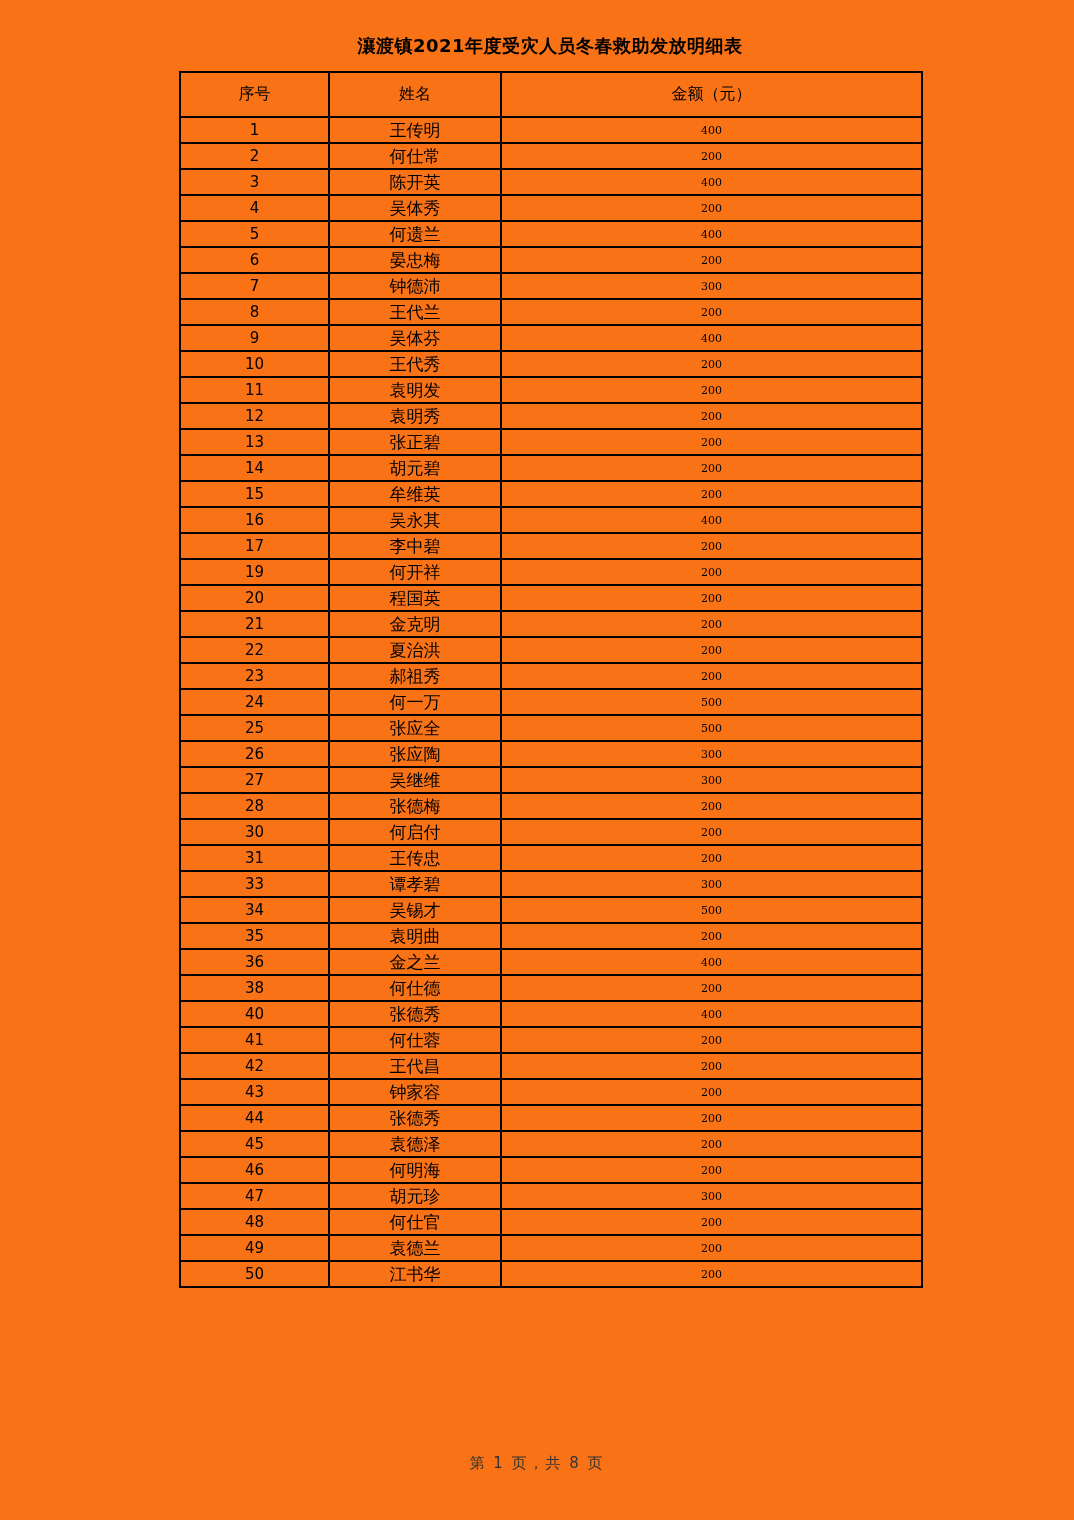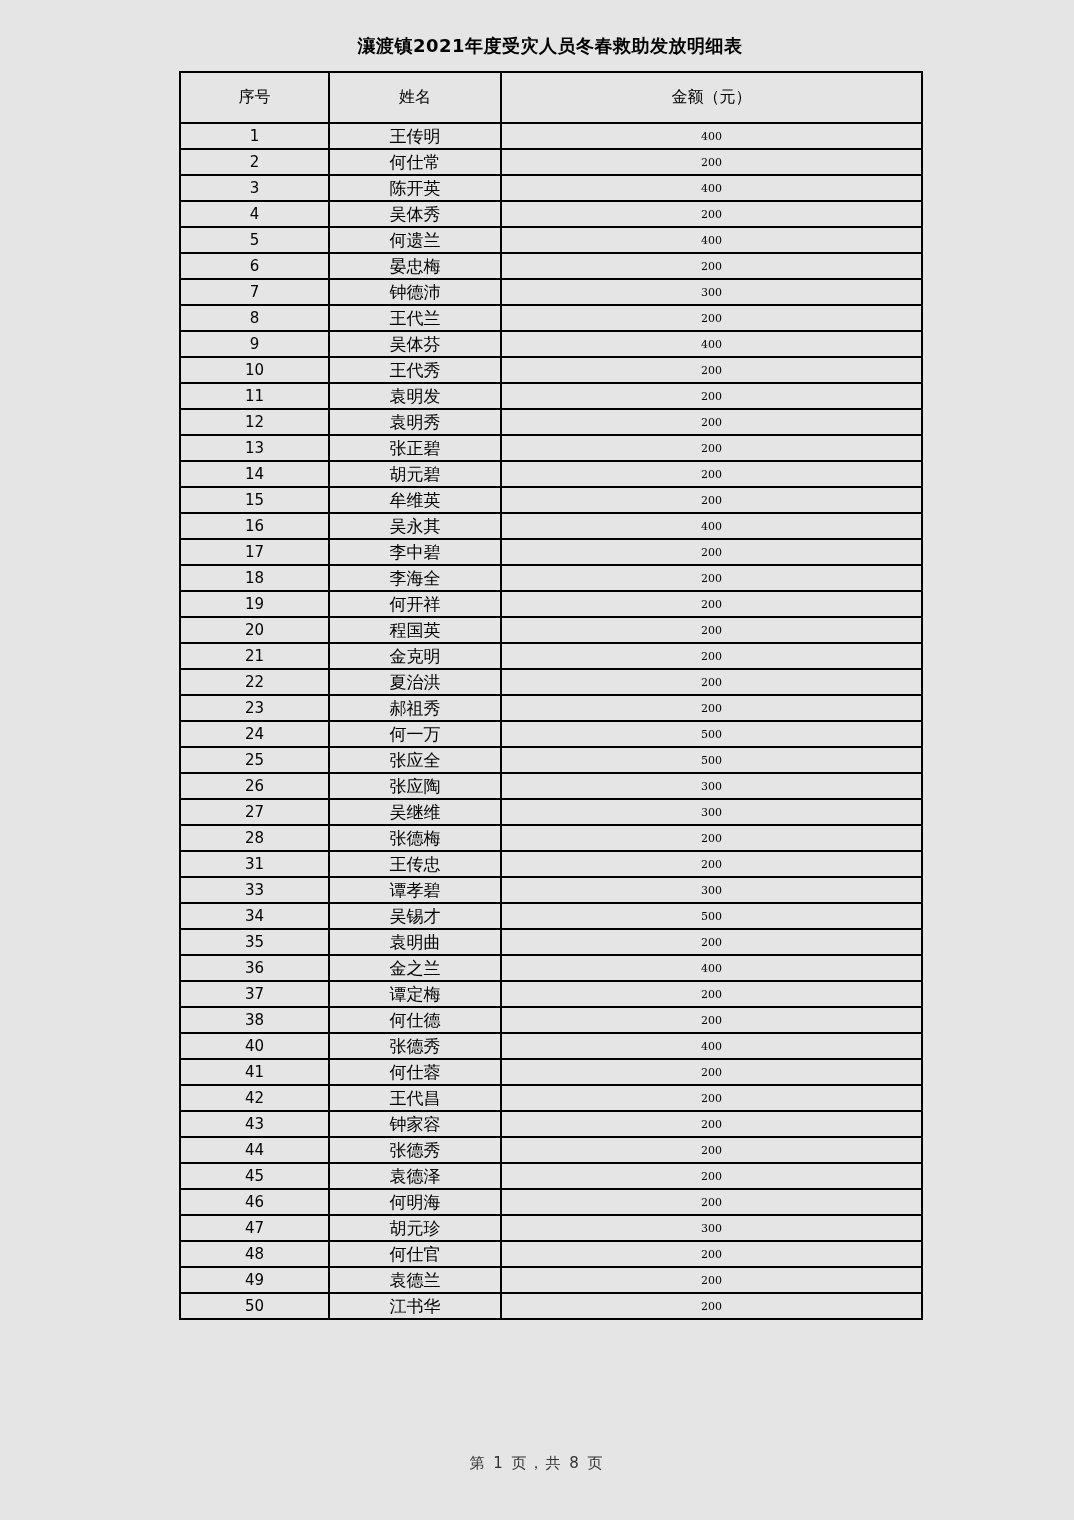--- a/index.html
+++ b/index.html
@@ -7,21 +7,21 @@
     width: 1074px;
     height: 1520px;
     background: #ffffff;
     font-family: "DejaVu Sans", sans-serif;
     color: #000000;
   }
   .page {
     position: relative;
     width: 1074px;
     height: 1520px;
-    background: #e5e5e5;
+    background: #f97316;
     overflow: hidden;
   }
   .doc-title {
     position: absolute;
     top: 34px;
     left: 179px;
     width: 742px;
     text-align: center;
     font-size: 18px;
     font-weight: bold;
@@ -38,21 +38,21 @@
     table-layout: fixed;
   }
   table.grid th, table.grid td {
     border: 2px solid #000000;
     text-align: center;
     vertical-align: middle;
     overflow: hidden;
     white-space: nowrap;
   }
   table.grid th {
-    height: 51px;
+    height: 45px;
     font-size: 16px;
     font-weight: normal;
     font-family: "DejaVu Serif", serif;
   }
   table.grid td {
     height: 26px;
     padding: 0;
   }
   td.cell-seq {
     font-size: 15px;
@@ -179,25 +179,20 @@
           <td class="cell-seq">16</td>
           <td class="cell-name">吴永其</td>
           <td class="cell-amount">400</td>
         </tr>
         <tr>
           <td class="cell-seq">17</td>
           <td class="cell-name">李中碧</td>
           <td class="cell-amount">200</td>
         </tr>
         <tr>
-          <td class="cell-seq">18</td>
-          <td class="cell-name">李海全</td>
-          <td class="cell-amount">200</td>
-        </tr>
-        <tr>
           <td class="cell-seq">19</td>
           <td class="cell-name">何开祥</td>
           <td class="cell-amount">200</td>
         </tr>
         <tr>
           <td class="cell-seq">20</td>
           <td class="cell-name">程国英</td>
           <td class="cell-amount">200</td>
         </tr>
         <tr>
@@ -234,20 +229,25 @@
           <td class="cell-seq">27</td>
           <td class="cell-name">吴继维</td>
           <td class="cell-amount">300</td>
         </tr>
         <tr>
           <td class="cell-seq">28</td>
           <td class="cell-name">张德梅</td>
           <td class="cell-amount">200</td>
         </tr>
         <tr>
+          <td class="cell-seq">30</td>
+          <td class="cell-name">何启付</td>
+          <td class="cell-amount">200</td>
+        </tr>
+        <tr>
           <td class="cell-seq">31</td>
           <td class="cell-name">王传忠</td>
           <td class="cell-amount">200</td>
         </tr>
         <tr>
           <td class="cell-seq">33</td>
           <td class="cell-name">谭孝碧</td>
           <td class="cell-amount">300</td>
         </tr>
         <tr>
@@ -259,25 +259,20 @@
           <td class="cell-seq">35</td>
           <td class="cell-name">袁明曲</td>
           <td class="cell-amount">200</td>
         </tr>
         <tr>
           <td class="cell-seq">36</td>
           <td class="cell-name">金之兰</td>
           <td class="cell-amount">400</td>
         </tr>
         <tr>
-          <td class="cell-seq">37</td>
-          <td class="cell-name">谭定梅</td>
-          <td class="cell-amount">200</td>
-        </tr>
-        <tr>
           <td class="cell-seq">38</td>
           <td class="cell-name">何仕德</td>
           <td class="cell-amount">200</td>
         </tr>
         <tr>
           <td class="cell-seq">40</td>
           <td class="cell-name">张德秀</td>
           <td class="cell-amount">400</td>
         </tr>
         <tr>

